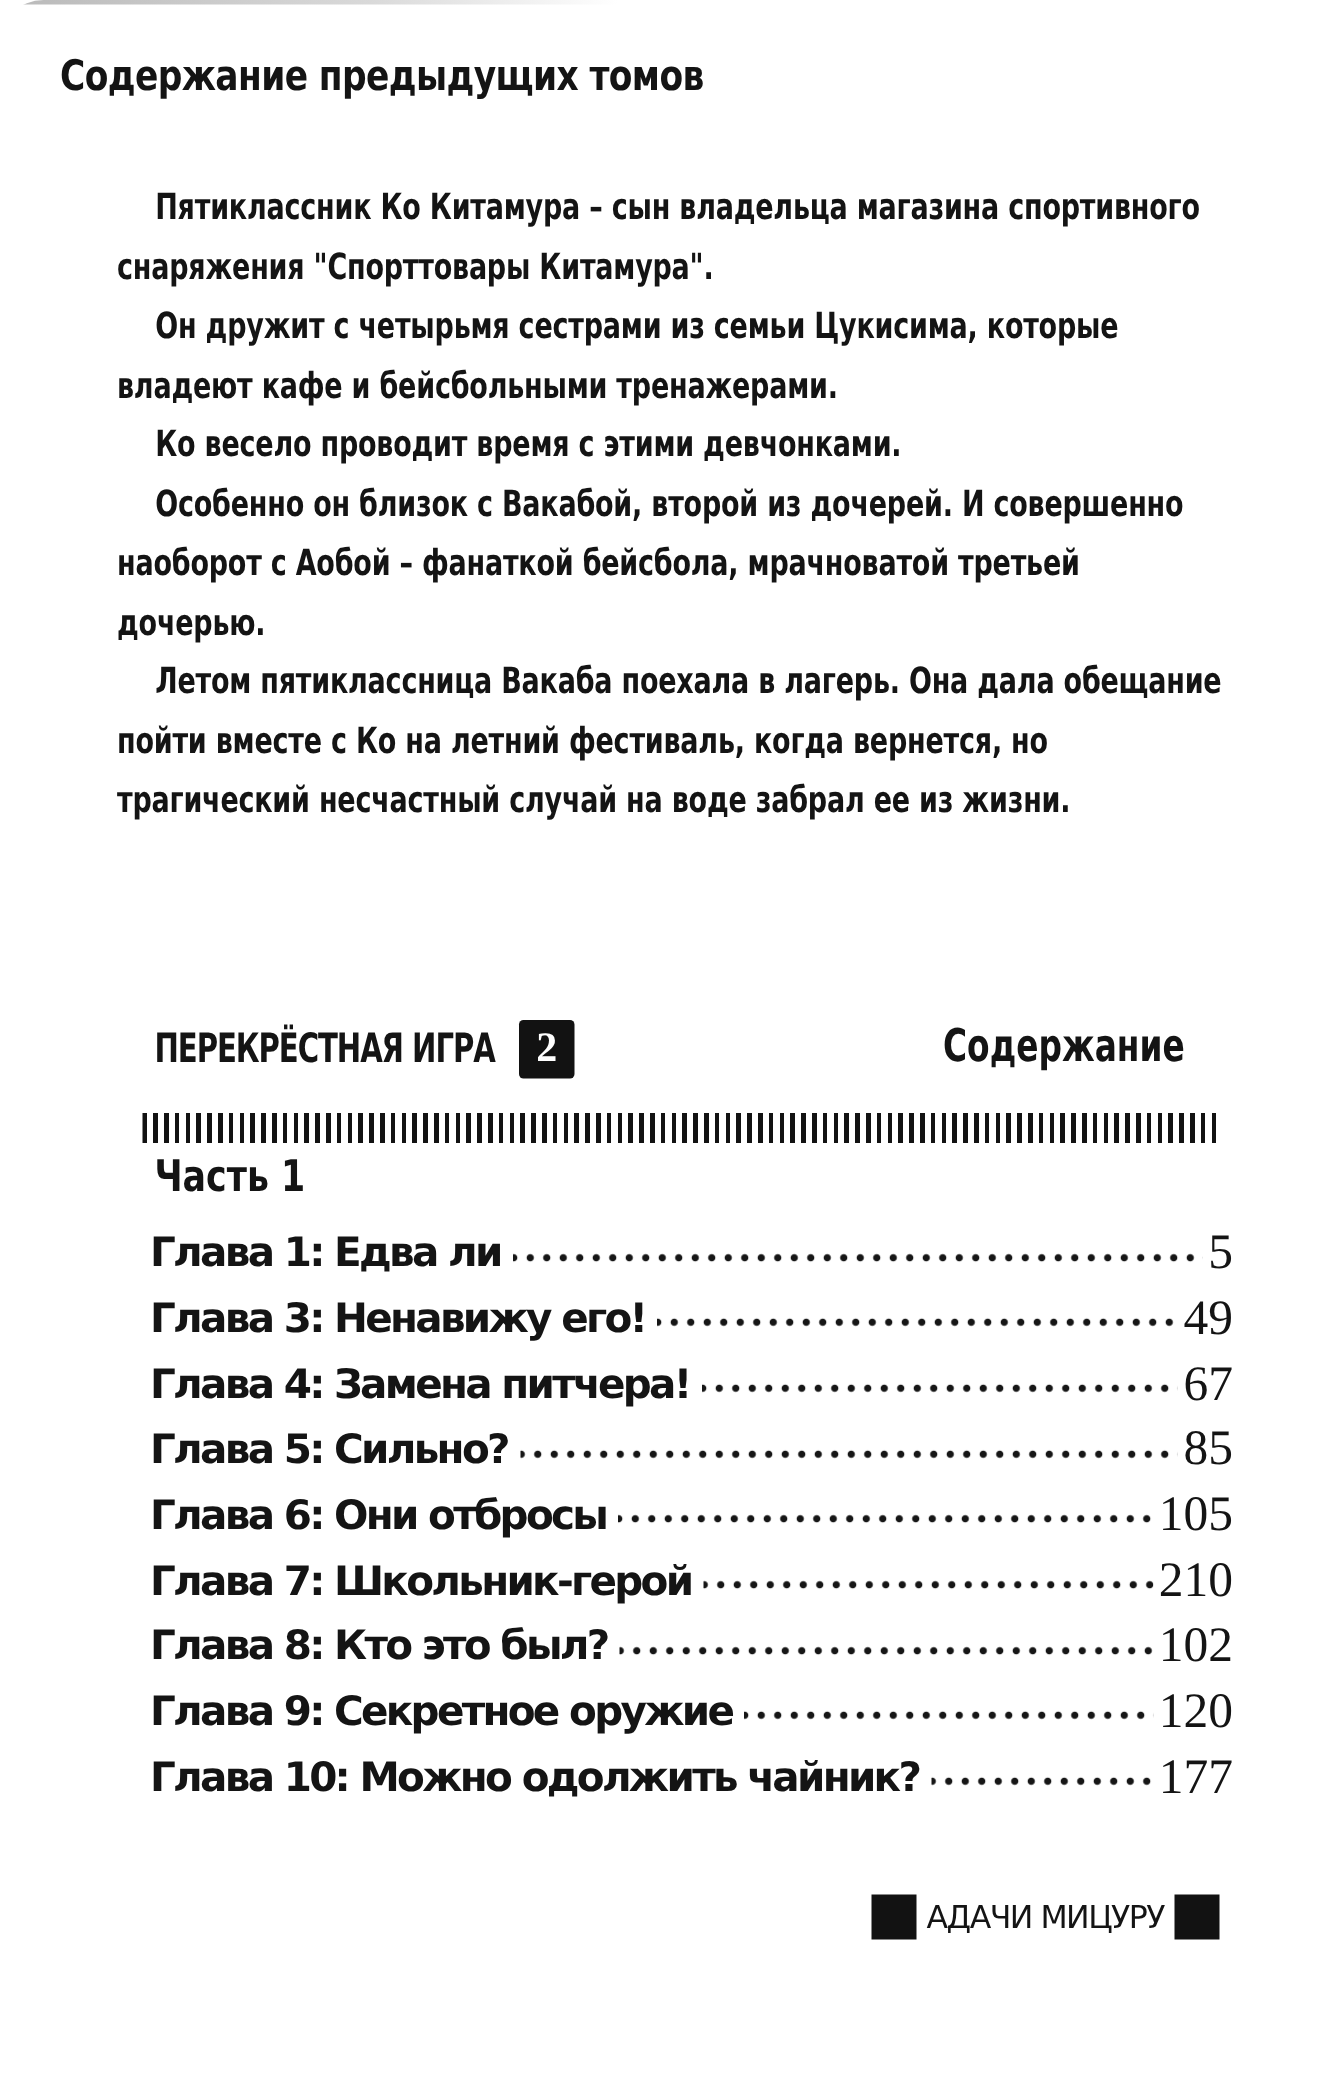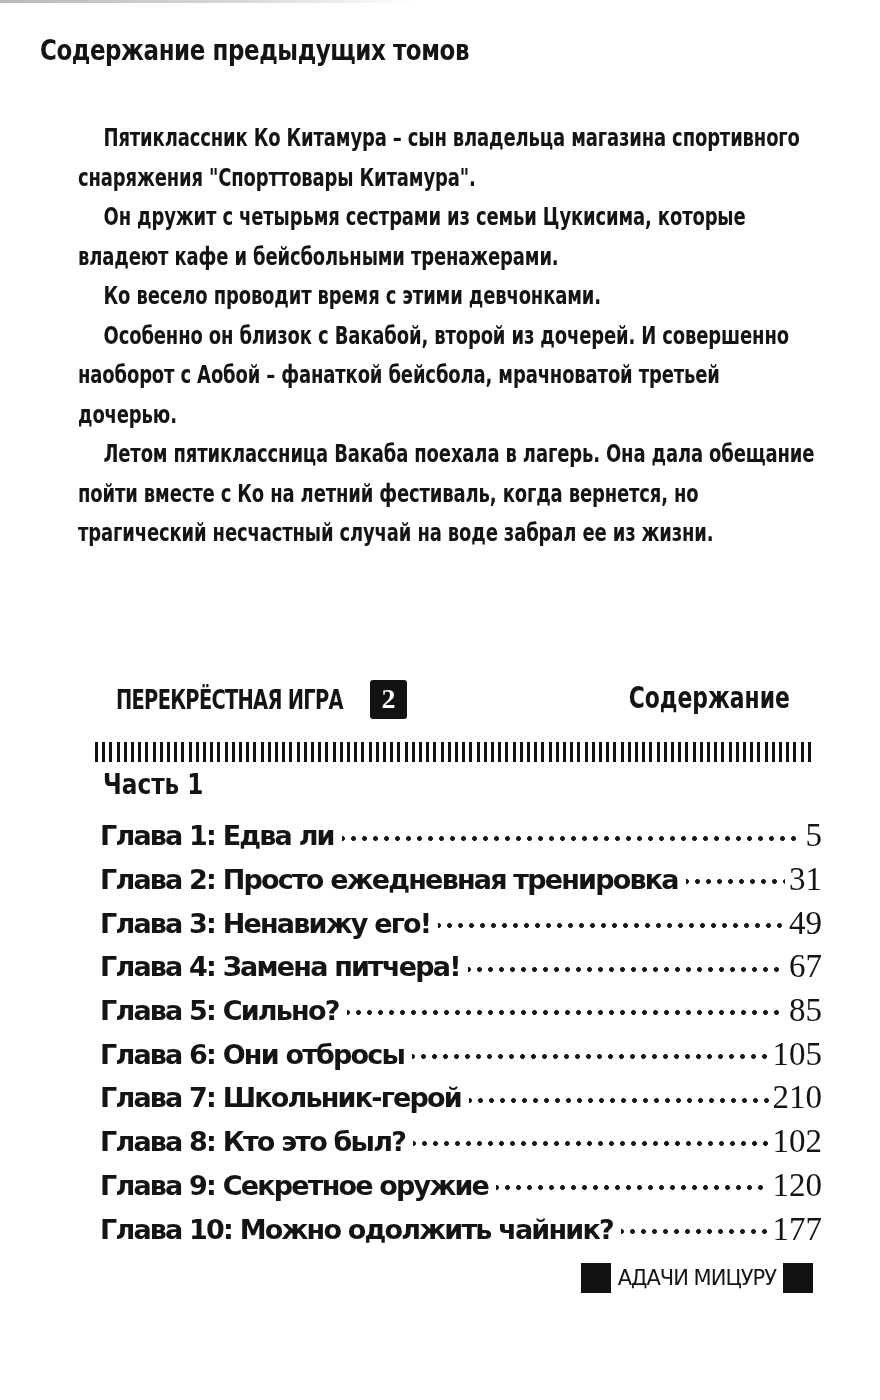--- a/index.html
+++ b/index.html
@@ -4,20 +4,21 @@
 <style>
   html, body { margin: 0; padding: 0; background: #ffffff; }
   .page {
     position: relative;
     width: 880px;
     height: 1400px;
     background: #ffffff;
     overflow: hidden;
     font-family: "DejaVu Sans", sans-serif;
     color: #141414;
+    border-radius: 29px;
   }
   .scan-streak {
     position: absolute; left: 0; top: 0;
     width: 412px; height: 3px;
     background: linear-gradient(to right, #b9b9b9, #d9d9d9 60%, #ffffff);
   }
   .header-top {
     position: absolute; left: 40px; top: 34px;
     font-weight: 700; font-size: 28px; line-height: 34px;
     letter-spacing: -0.5px; white-space: nowrap;
@@ -27,22 +28,22 @@
     position: absolute; left: 78px; top: 119px;
     width: 992px;
     transform: scaleX(0.75); transform-origin: left top;
   }
   .synopsis p {
     margin: 0; text-indent: 34px;
     font-weight: 700; font-size: 24px; line-height: 39.5px;
     letter-spacing: -0.2px;
   }
   .series-logo {
-    position: absolute; left: 116px; top: 678px;
-    height: 42px; display: flex; align-items: center; gap: 11px;
+    position: absolute; left: 103px; top: 678px;
+    height: 42px; display: flex; align-items: center; 
   }
   .series-title {
     font-weight: 700; font-size: 27px; letter-spacing: -1px; white-space: nowrap;
     transform: scaleX(0.72); transform-origin: left center;
   }
   .volume-box {
     width: 37px; height: 39px; border-radius: 3px;
     background: #121212; color: #ffffff;
     display: flex; align-items: center; justify-content: center;
     font-family: "Liberation Serif", serif;
@@ -128,25 +129,20 @@
 
   <div class="part-label">Часть 1</div>
 
   <div class="chapter-list">
       <div class="chapter-row">
         <span class="chapter-label">Глава 1: Едва ли</span>
         <span class="leader"></span>
         <span class="chapter-page">5</span>
       </div>
       <div class="chapter-row">
-        <span class="chapter-label">Глава 2: Просто ежедневная тренировка</span>
-        <span class="leader"></span>
-        <span class="chapter-page">31</span>
-      </div>
-      <div class="chapter-row">
         <span class="chapter-label">Глава 3: Ненавижу его!</span>
         <span class="leader"></span>
         <span class="chapter-page">49</span>
       </div>
       <div class="chapter-row">
         <span class="chapter-label">Глава 4: Замена питчера!</span>
         <span class="leader"></span>
         <span class="chapter-page">67</span>
       </div>
       <div class="chapter-row">

